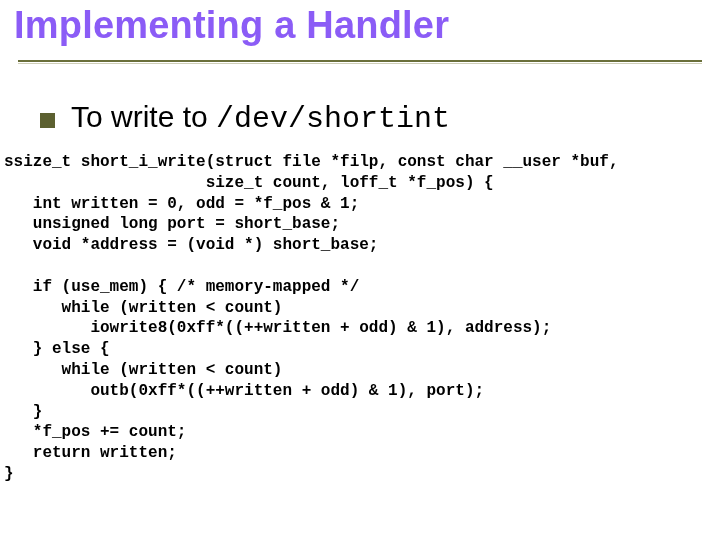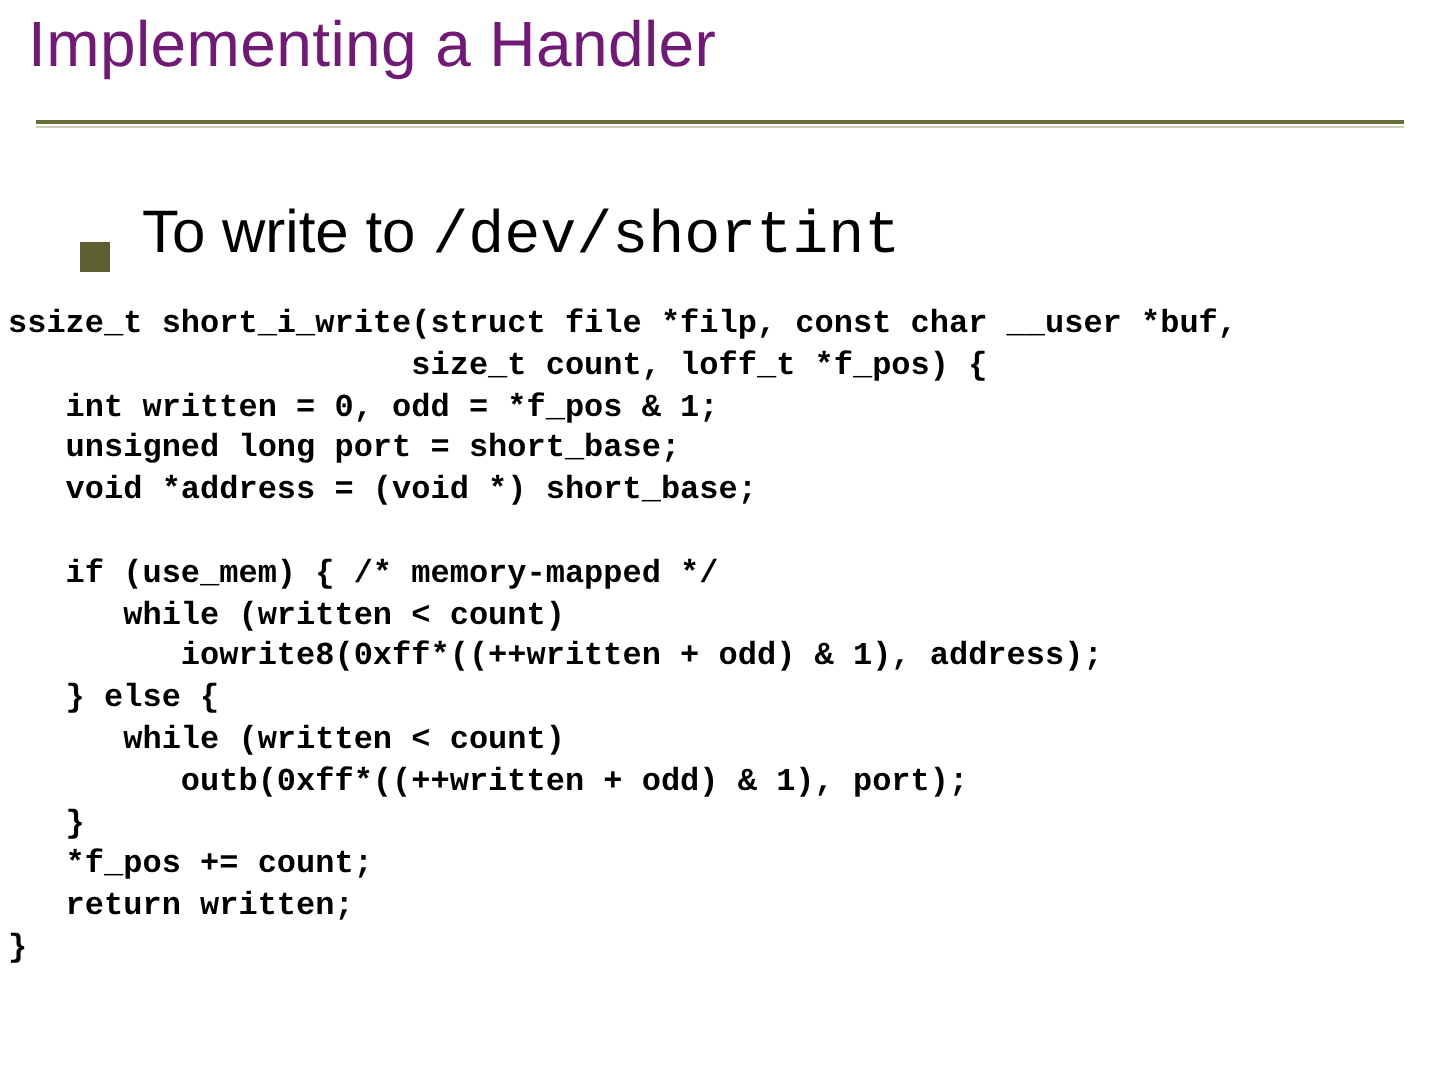--- a/index.html
+++ b/index.html
@@ -17,23 +17,23 @@
     height: 540px;
     box-sizing: border-box;
   }
   .title-wrap {
     position: absolute;
     left: 14px;
     top: 4px;
     right: 14px;
   }
   .title {
-    font-size: 32px;
-    font-weight: 400;
-    color: #701a75;
+    font-size: 38px;
+    font-weight: 700;
+    color: #8b5cf6;
     letter-spacing: 0.2px;
     padding-bottom: 6px;
   }
   .title-underline {
     position: absolute;
     left: 4px;
     right: 4px;
     top: 56px;
     height: 0;
     border-top: 2px solid #6a6f3a;
@@ -44,21 +44,21 @@
     right: 4px;
     top: 59px;
     height: 0;
     border-top: 1px solid #cfcfb8;
   }
   .bullet-row {
     position: absolute;
     left: 40px;
     top: 100px;
     display: flex;
-    align-items: flex-end;
+    align-items: center;
     gap: 16px;
   }
   .bullet {
     width: 15px;
     height: 15px;
     background: #5c6030;
     flex: 0 0 auto;
     margin-top: 4px;
   }
   .bullet-text {

